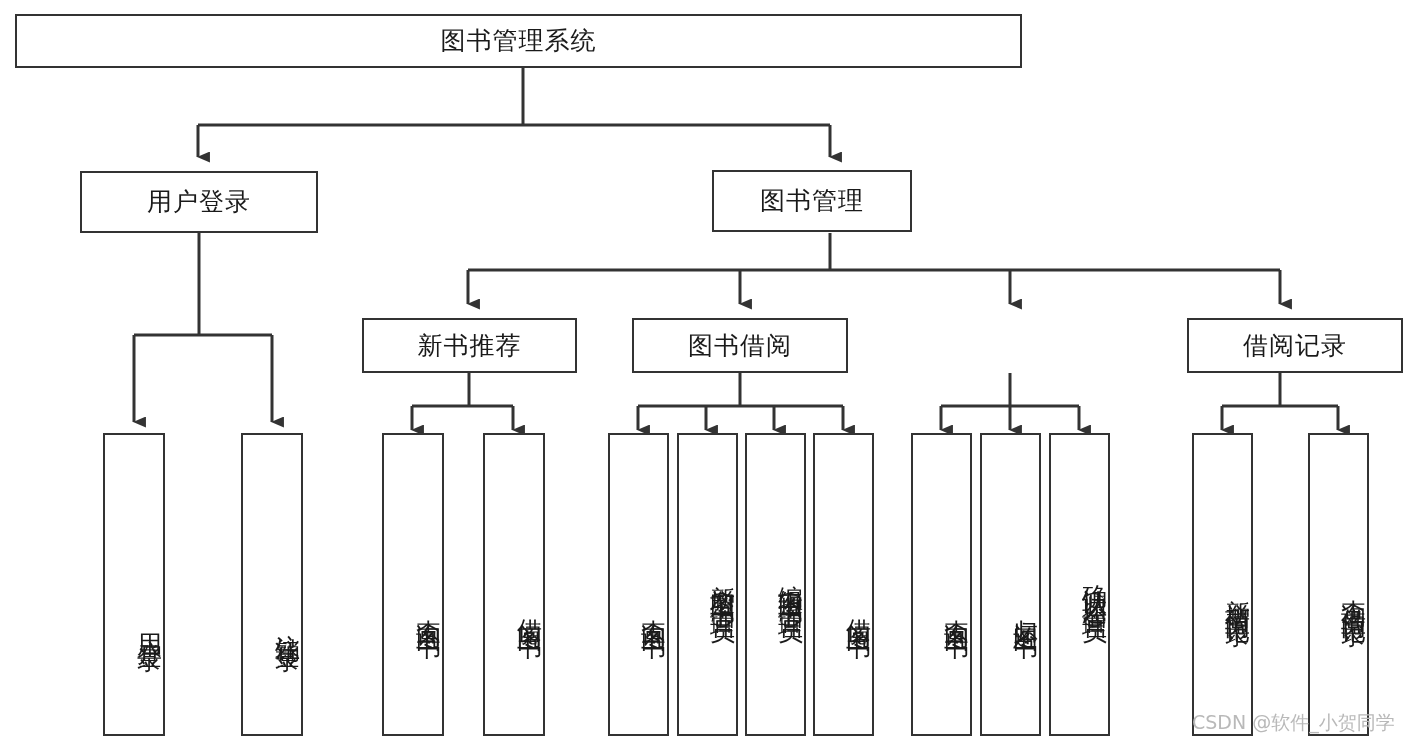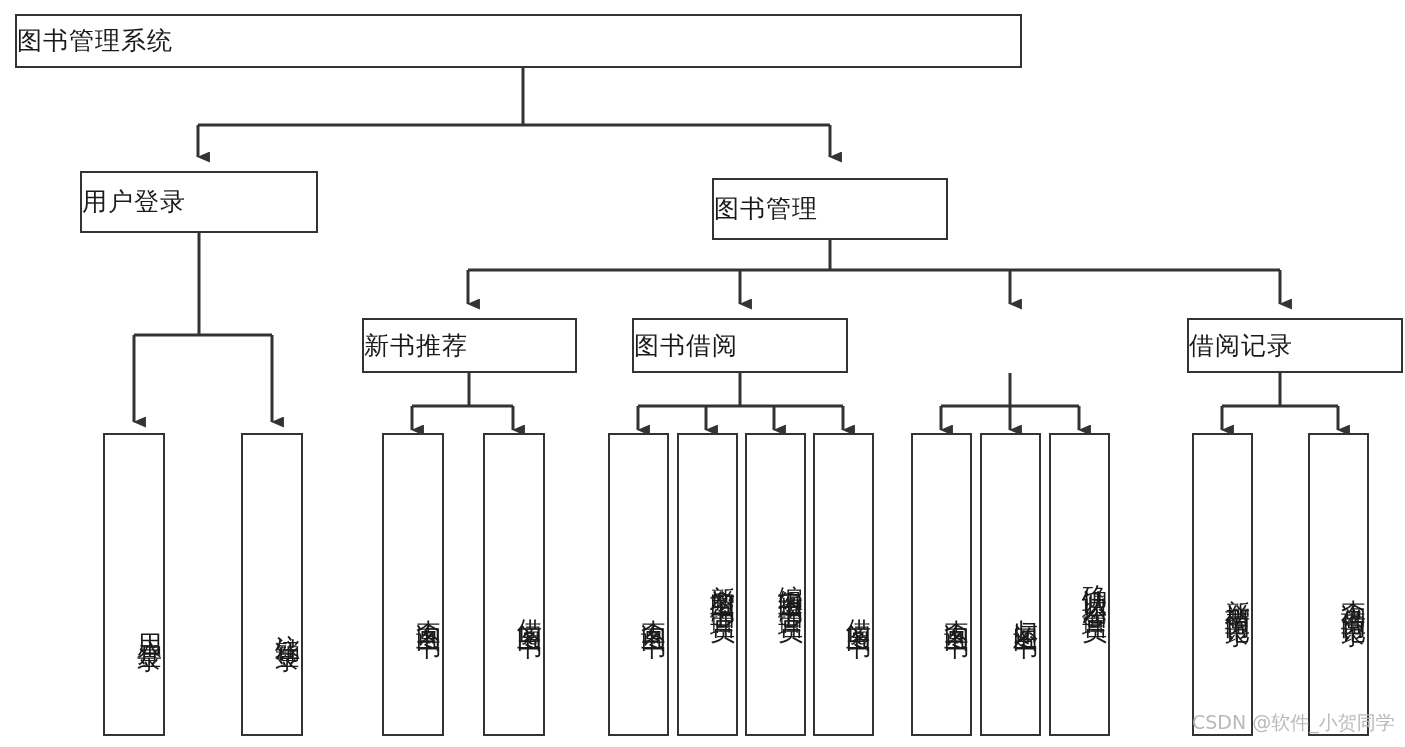--- a/index.html
+++ b/index.html
@@ -24,20 +24,21 @@
     width: 1405px;
     height: 747px;
   }
   .node {
     position: absolute;
     box-sizing: border-box;
     background: #ffffff;
     border: 2px solid #333333;
     display: flex;
     align-items: center;
+    justify-content: center;
     color: #1a1a1a;
     z-index: 2;
   }
   .node-h {
     font-size: 25px;
     letter-spacing: 1px;
     line-height: 1.1;
   }
   .node-v {
     writing-mode: vertical-rl;
@@ -120,21 +121,21 @@
     </g>
   </svg>
 
   <div class="node node-h" style="left:15px; top:14px; width:1007px; height:54px;">
     <span>图书管理系统</span>
   </div>
 
   <div class="node node-h" style="left:80px; top:171px; width:238px; height:62px;">
     <span>用户登录</span>
   </div>
-  <div class="node node-h" style="left:712px; top:178px; width:236px; height:62px;">
+  <div class="node node-h" style="left:712px; top:170px; width:200px; height:62px;">
     <span>图书管理</span>
   </div>
 
   <div class="node node-h" style="left:362px; top:318px; width:215px; height:55px;">
     <span>新书推荐</span>
   </div>
   <div class="node node-h" style="left:632px; top:318px; width:216px; height:55px;">
     <span>图书借阅</span>
   </div>
   <div class="node node-h" style="left:1172px; top:318px; width:216px; height:55px;margin-left:15px;">

